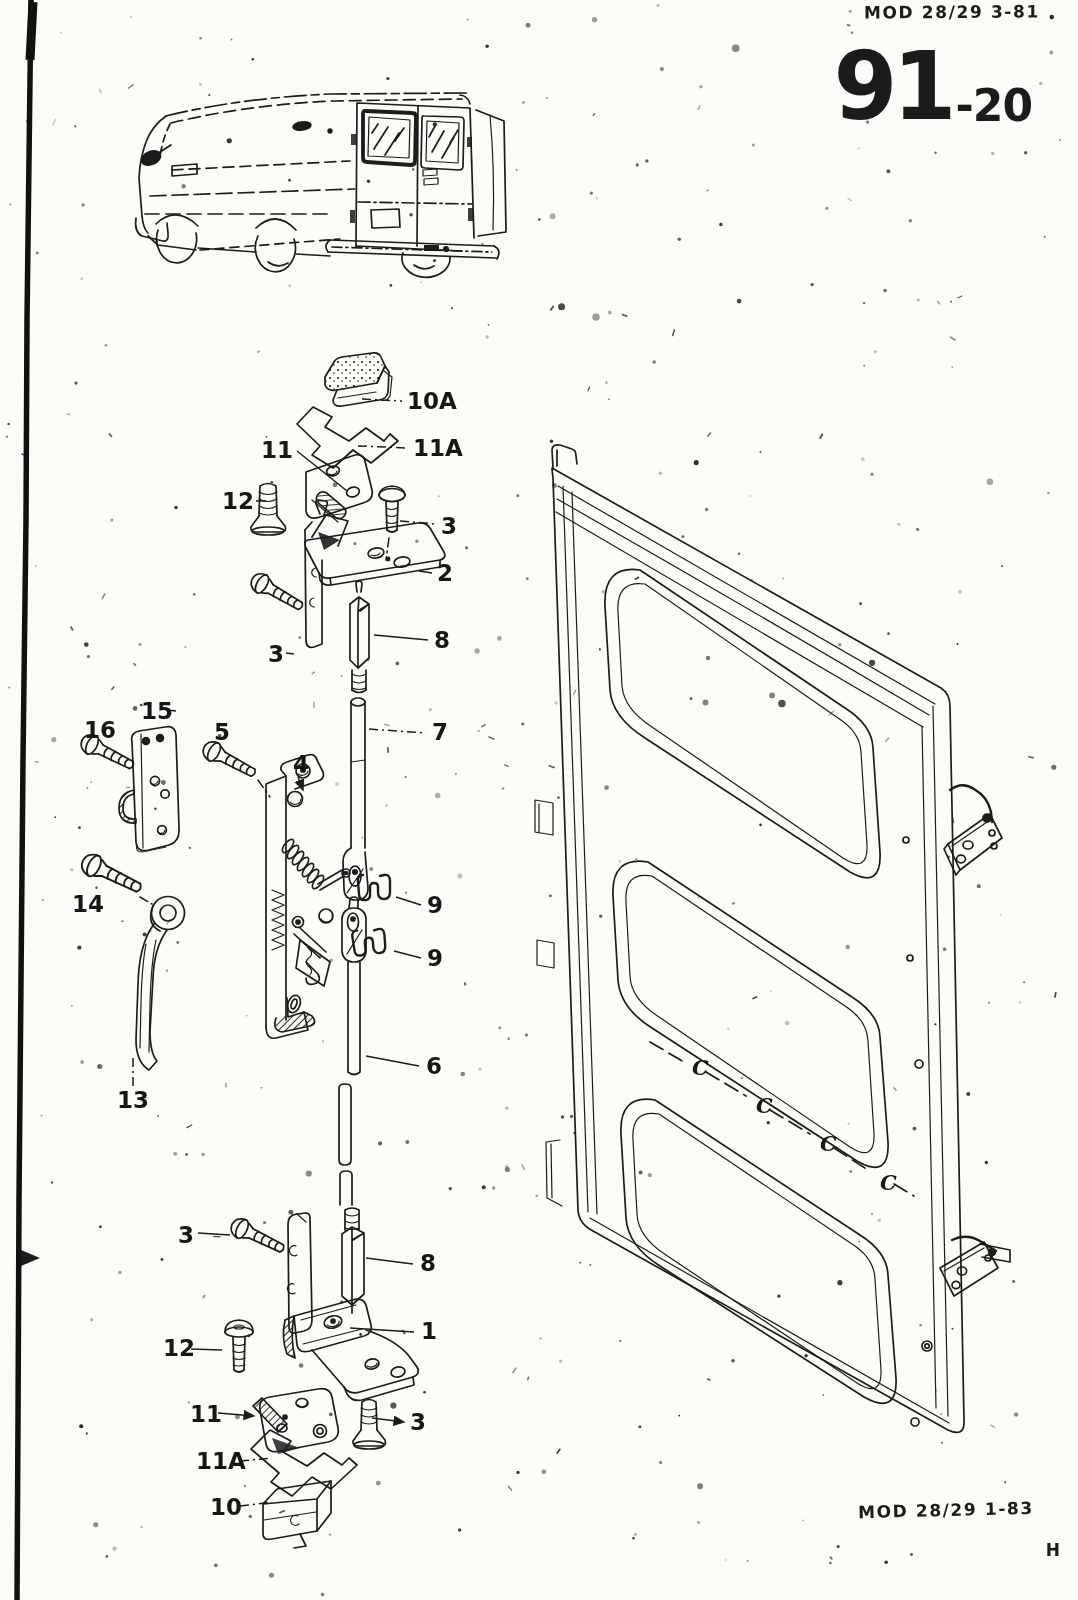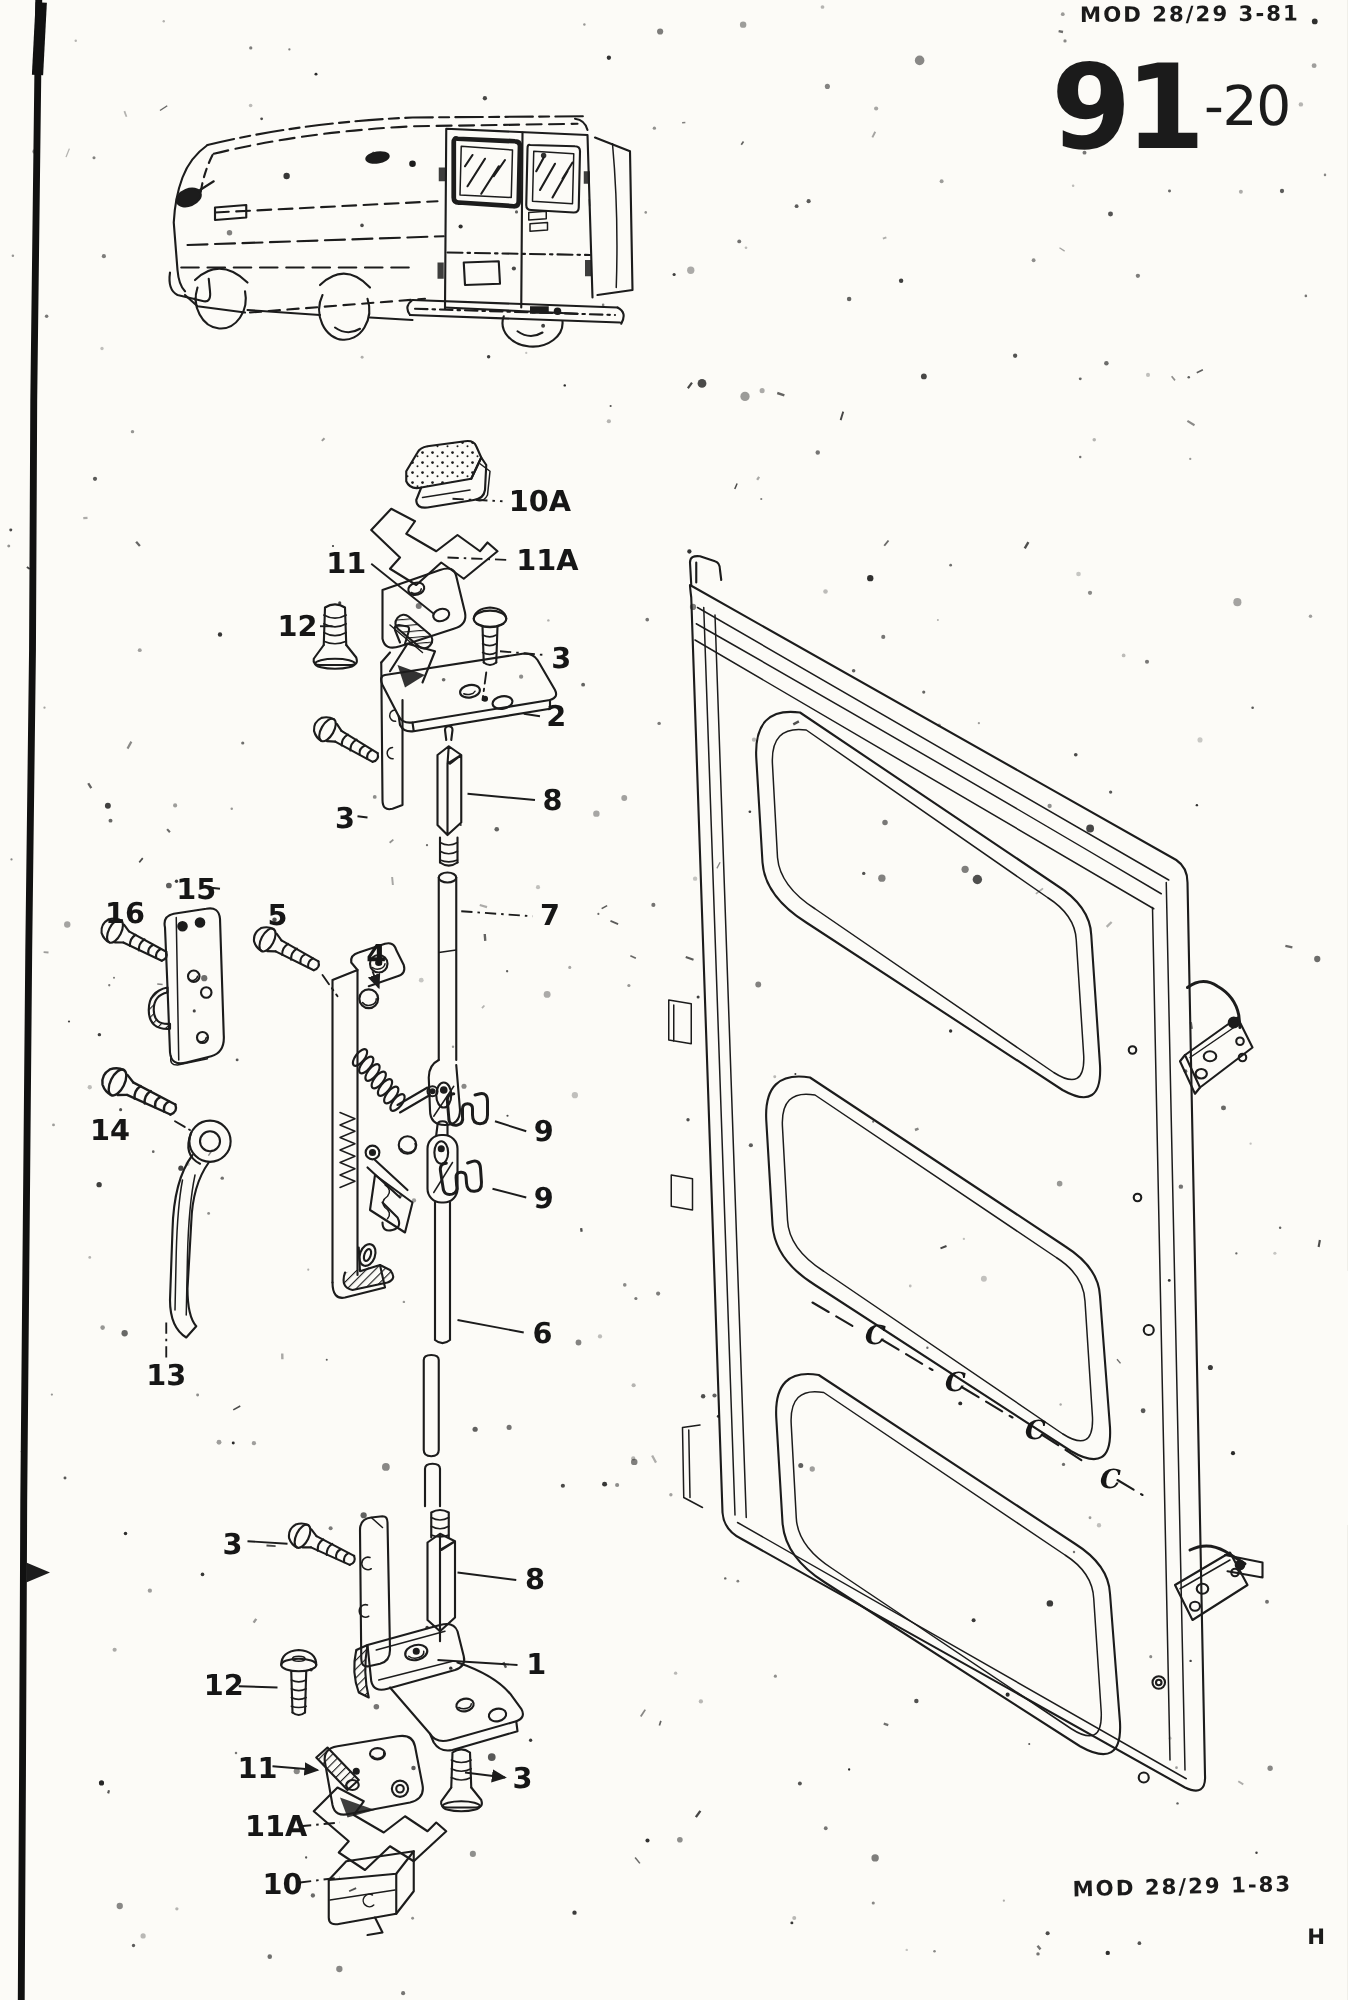--- a/index.html
+++ b/index.html
@@ -11,23 +11,23 @@
   .thin{stroke-width:1.2;}
   .bold2{stroke-width:2.4;}
   .fillink{fill:#1c1c1c;stroke:none;}
   .leader{stroke:#1c1c1c;stroke-width:1.5;fill:none;}
   .leader.dashed{stroke-dasharray:9 4 2 4;}
   .banddash{stroke:#1c1c1c;stroke-width:1.7;fill:none;stroke-dasharray:15 7;}
   .co{font-family:"DejaVu Sans",sans-serif;font-weight:bold;font-size:23px;fill:#161616;}
   .cmark{font-family:"DejaVu Serif",serif;font-style:italic;font-weight:bold;font-size:21px;fill:#161616;}
   .hdr{position:absolute;top:2px;right:38px;font-size:17px;font-weight:bold;letter-spacing:1.6px;
        transform:rotate(-0.4deg);}
-  .pagenum{position:absolute;top:48px;right:46px;display:flex;align-items:center;line-height:0.85;}
+  .pagenum{position:absolute;top:48px;right:46px;display:flex;align-items:flex-end;line-height:0.85;}
   .pagenum .main{font-size:92px;font-weight:bold;letter-spacing:-5px;transform:scaleY(1.02);}
-  .pagenum .sub{font-size:44px;font-weight:normal;margin-left:4px;margin-bottom:2px;letter-spacing:-1px;}
+  .pagenum .sub{font-size:44px;font-weight:bold;margin-left:4px;margin-bottom:2px;letter-spacing:-1px;}
   .ftr{position:absolute;top:1500px;left:858px;font-size:17px;font-weight:bold;letter-spacing:1.6px;
        transform:rotate(-1.4deg);}
   .cornerH{position:absolute;top:1540px;right:18px;font-size:17px;font-weight:bold;}
 </style>
 </head>
 <body>
 
 <div class="page">
 
 <svg width="1078" height="1600" viewBox="0 0 1078 1600">

